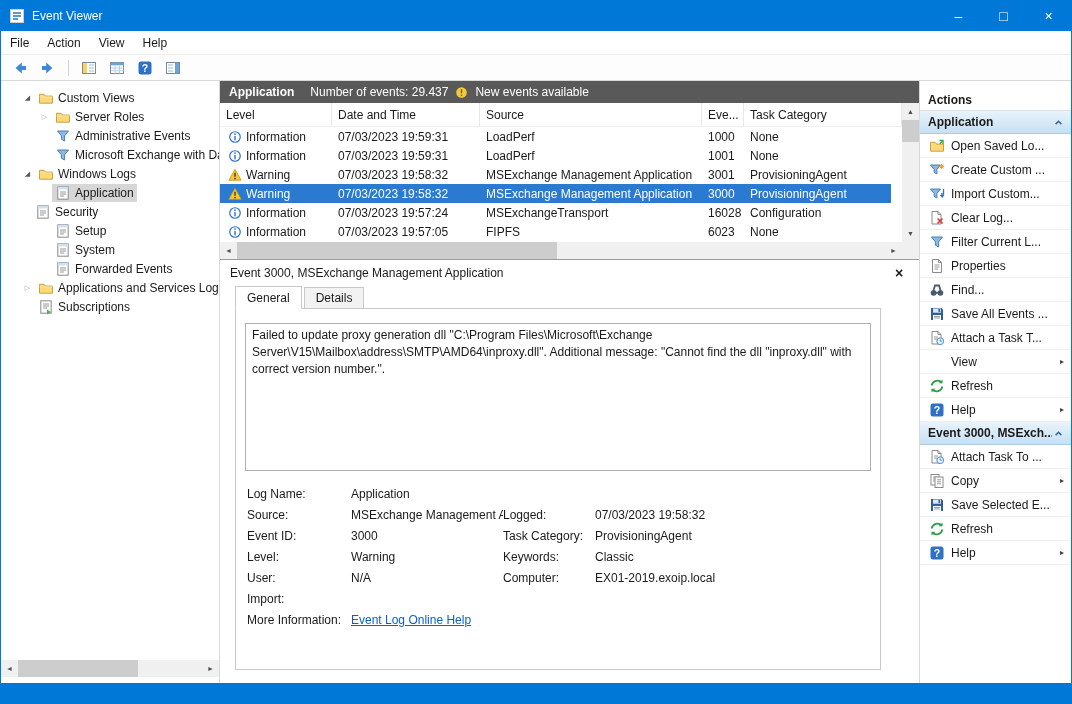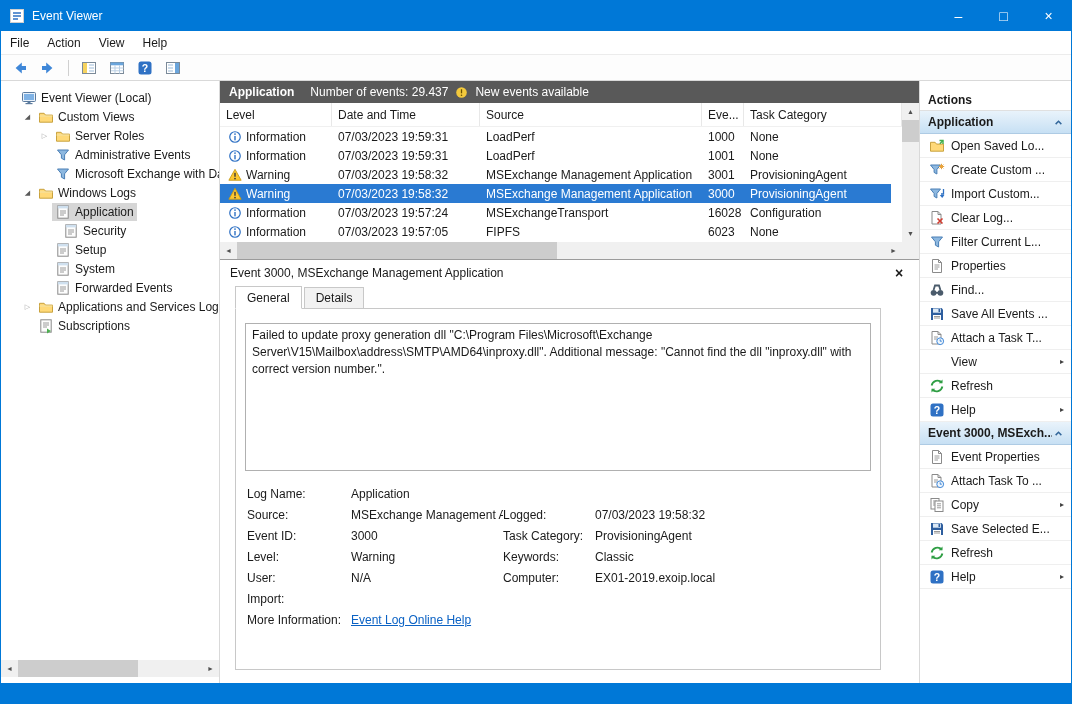--- a/index.html
+++ b/index.html
@@ -145,34 +145,20 @@
             <path d="M3 5h5M3 8h5M3 11h5" stroke="#9dbbd8" fill="none"></path>
           </svg>
         </span>
       </div>
     </div>
 
   <div class="main">
 
     <div class="tree-panel">
       <div class="tree" id="tree">
-          <div class="tree-row" style="padding-left: 2px;">
-            <span class="expander"></span>
-            <span class="tree-inner">
-              <span class="icn">
-                <svg viewBox="0 0 16 16">
-                  <rect x="1.5" y="2.5" width="13" height="9" rx="1" fill="#eaf2fa" stroke="#5b7a9d"></rect>
-                  <rect x="3" y="4" width="10" height="6" fill="#7fb2e5"></rect>
-                  <rect x="6.5" y="11.5" width="3" height="1.5" fill="#5b7a9d"></rect>
-                  <rect x="4.5" y="13" width="7" height="1.2" fill="#5b7a9d"></rect>
-                </svg>
-              </span>
-              <span class="tree-label">Event Viewer (Local)</span>
-            </span>
-          </div>
           <div class="tree-row" style="padding-left: 19px;">
             <span class="expander exp">◢</span>
             <span class="tree-inner">
               <span class="icn">
                 <svg viewBox="0 0 16 16">
                   <path d="M1.5 13.2V4.3h4.6l1.4 1.8h7V13.2z" fill="#ffd978" stroke="#c9a23e"></path>
                   <path d="M1.5 7h13" stroke="#f3e3a8" fill="none"></path>
                 </svg>
               </span>
               <span class="tree-label">Custom Views</span>
@@ -230,21 +216,21 @@
               <span class="icn">
                 <svg viewBox="0 0 16 16">
                   <rect x="2.8" y="1.8" width="10.4" height="12.4" fill="#fdfdfd" stroke="#8a8a8a"></rect>
                   <rect x="2.8" y="1.8" width="10.4" height="2.6" fill="#cfe0ef"></rect>
                   <path d="M5 7h6M5 9h6M5 11h4" stroke="#9a9a9a" fill="none"></path>
                 </svg>
               </span>
               <span class="tree-label">Application</span>
             </span>
           </div>
-          <div class="tree-row" style="padding-left: 44px;">
+          <div class="tree-row" style="padding-left: 16px;">
             <span class="expander"></span>
             <span class="tree-inner">
               <span class="icn">
                 <svg viewBox="0 0 16 16">
                   <rect x="2.8" y="1.8" width="10.4" height="12.4" fill="#fdfdfd" stroke="#8a8a8a"></rect>
                   <rect x="2.8" y="1.8" width="10.4" height="2.6" fill="#cfe0ef"></rect>
                   <path d="M5 7h6M5 9h6M5 11h4" stroke="#9a9a9a" fill="none"></path>
                 </svg>
               </span>
               <span class="tree-label">Security</span>
@@ -639,30 +625,20 @@
             <span class="ah-label">Event 3000, MSExch...</span>
             <span class="icn">
               <svg viewBox="0 0 16 16">
                 <path d="M4.5 10 8 6.5 11.5 10" fill="none" stroke="#33679b" stroke-width="1.8"></path>
               </svg>
             </span>
           </div>
           <div class="action-item">
             <span class="icn">
               <svg viewBox="0 0 16 16">
-                <path d="M3.5 1.5h6l3 3v10h-9z" fill="#fff" stroke="#8a8a8a"></path>
-                <path d="M9.5 1.5v3h3" fill="none" stroke="#8a8a8a"></path>
-                <path d="M5.5 7h5M5.5 9h5M5.5 11h3.5" stroke="#9a9a9a" fill="none"></path>
-              </svg>
-            </span>
-            <span class="lbl">Event Properties</span>
-          </div>
-          <div class="action-item">
-            <span class="icn">
-              <svg viewBox="0 0 16 16">
                 <path d="M3 1.5h6l3 3V14H3z" fill="#fff" stroke="#8a8a8a"></path>
                 <path d="M9 1.5v3h3" fill="none" stroke="#8a8a8a"></path>
                 <path d="M5 7h4M5 9h3" stroke="#9a9a9a" fill="none"></path>
                 <circle cx="11.2" cy="11.2" r="3.4" fill="#eef5fb" stroke="#3f87d8"></circle>
                 <path d="M11.2 9.4v1.8h1.6" fill="none" stroke="#3f87d8"></path>
               </svg>
             </span>
             <span class="lbl">Attach Task To ...</span>
           </div>
           <div class="action-item">

